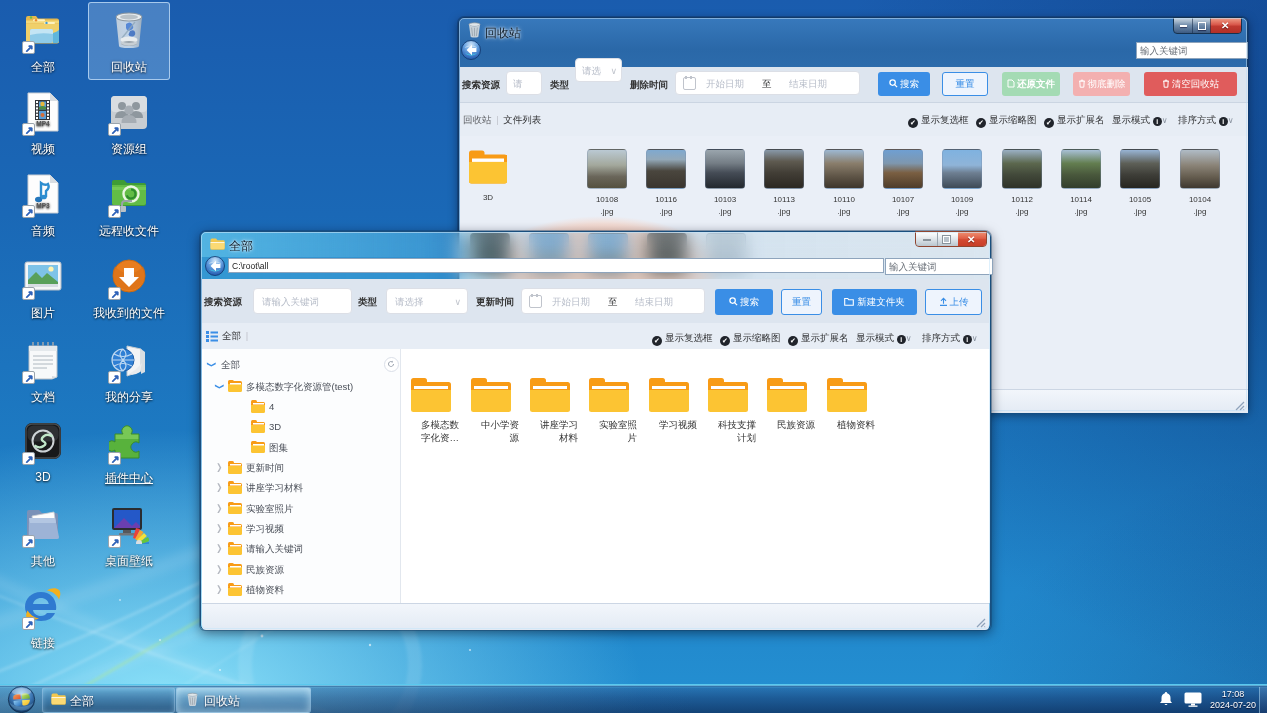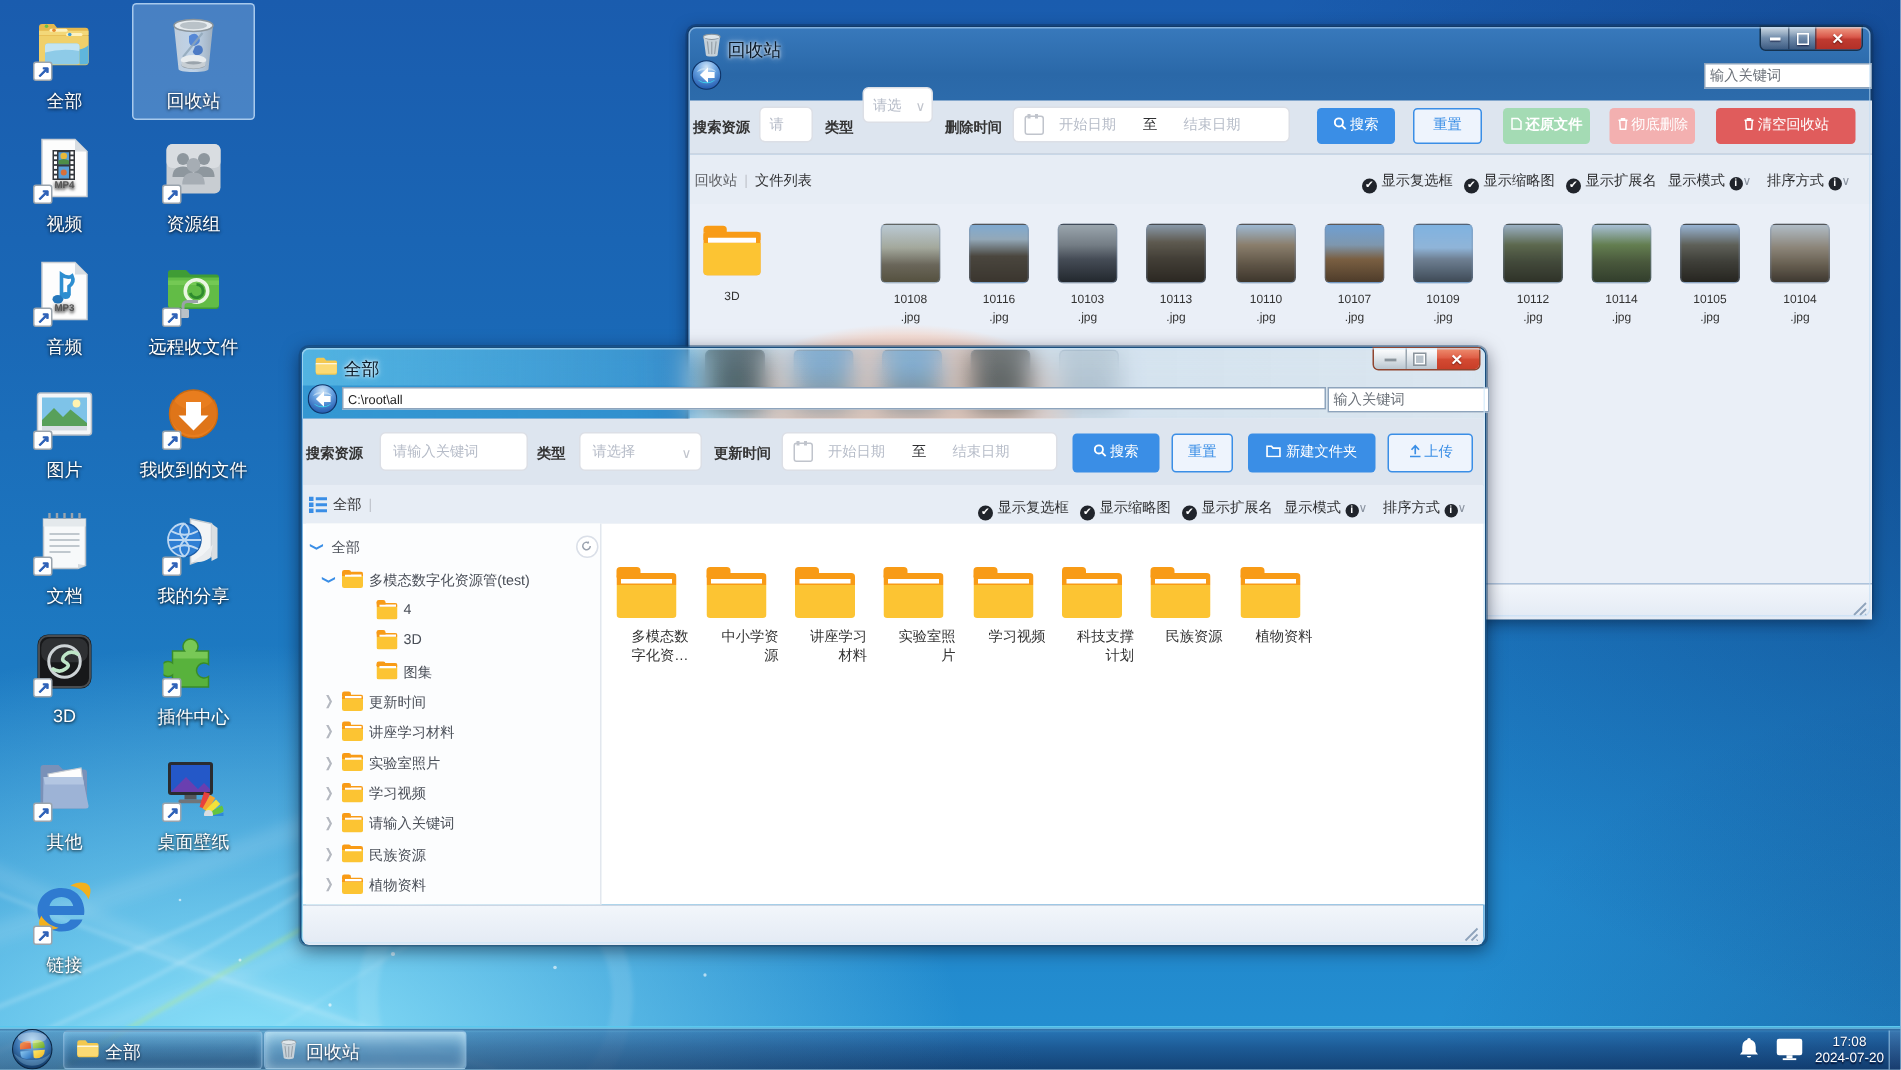--- a/index.html
+++ b/index.html
@@ -250,21 +250,21 @@
 <svg width="40" height="40" viewBox="0 0 40 40">
 <rect x="2" y="2" width="36" height="36" rx="7" fill="#17181a"></rect>
 <rect x="3" y="3" width="34" height="34" rx="6" fill="none" stroke="#4a4d50" stroke-width="1.3"></rect>
 <rect x="4.5" y="4.5" width="31" height="16" rx="6" fill="#3b3e41" opacity="0.65"></rect>
 <circle cx="20" cy="20" r="10.5" fill="none" stroke="#cdd3d6" stroke-width="2"></circle>
 <path d="M25 15.5 q-5-3.5-9 0 q-3.5 3 0 5 q4 2 0 4.5 q-4 3-9-0.5" transform="translate(4.5 0)" stroke="#bfe6c8" stroke-width="2.4" fill="none"></path>
 </svg>
 <span class="sc"></span>
       </div>3D</div>
 
-<div class="dicon" style="left:86px;top:421px;"><div class="ig">
+<div class="dicon" style="left:86px;top:421px;text-decoration:underline;"><div class="ig">
 <svg width="40" height="40" viewBox="0 0 40 40">
 <path d="M8 14 h8 a5 5 0 1 1 8 0 h8 v9 a5 5 0 1 0 0 8 v7 H8 v-8 a5 5 0 1 1 0-8z" fill="#58b23c" transform="translate(-2 -1)"></path>
 <path d="M8 14 h8 a5 5 0 1 1 8 0 h8 v5 H8z" fill="#7ecb5a" opacity="0.85" transform="translate(-2 -1)"></path>
 <path d="M8 14 h8 a5 5 0 1 1 8 0 h8 v9 a5 5 0 1 0 0 8 v7 H8 v-8 a5 5 0 1 1 0-8z" fill="none" stroke="#3a8c28" stroke-width="1" transform="translate(-2 -1)"></path>
 </svg>
 <span class="sc"></span>
       </div>插件中心</div>
 
 <div class="dicon" style="left:0px;top:504px;"><div class="ig">
 <svg width="40" height="40" viewBox="0 0 40 40">

